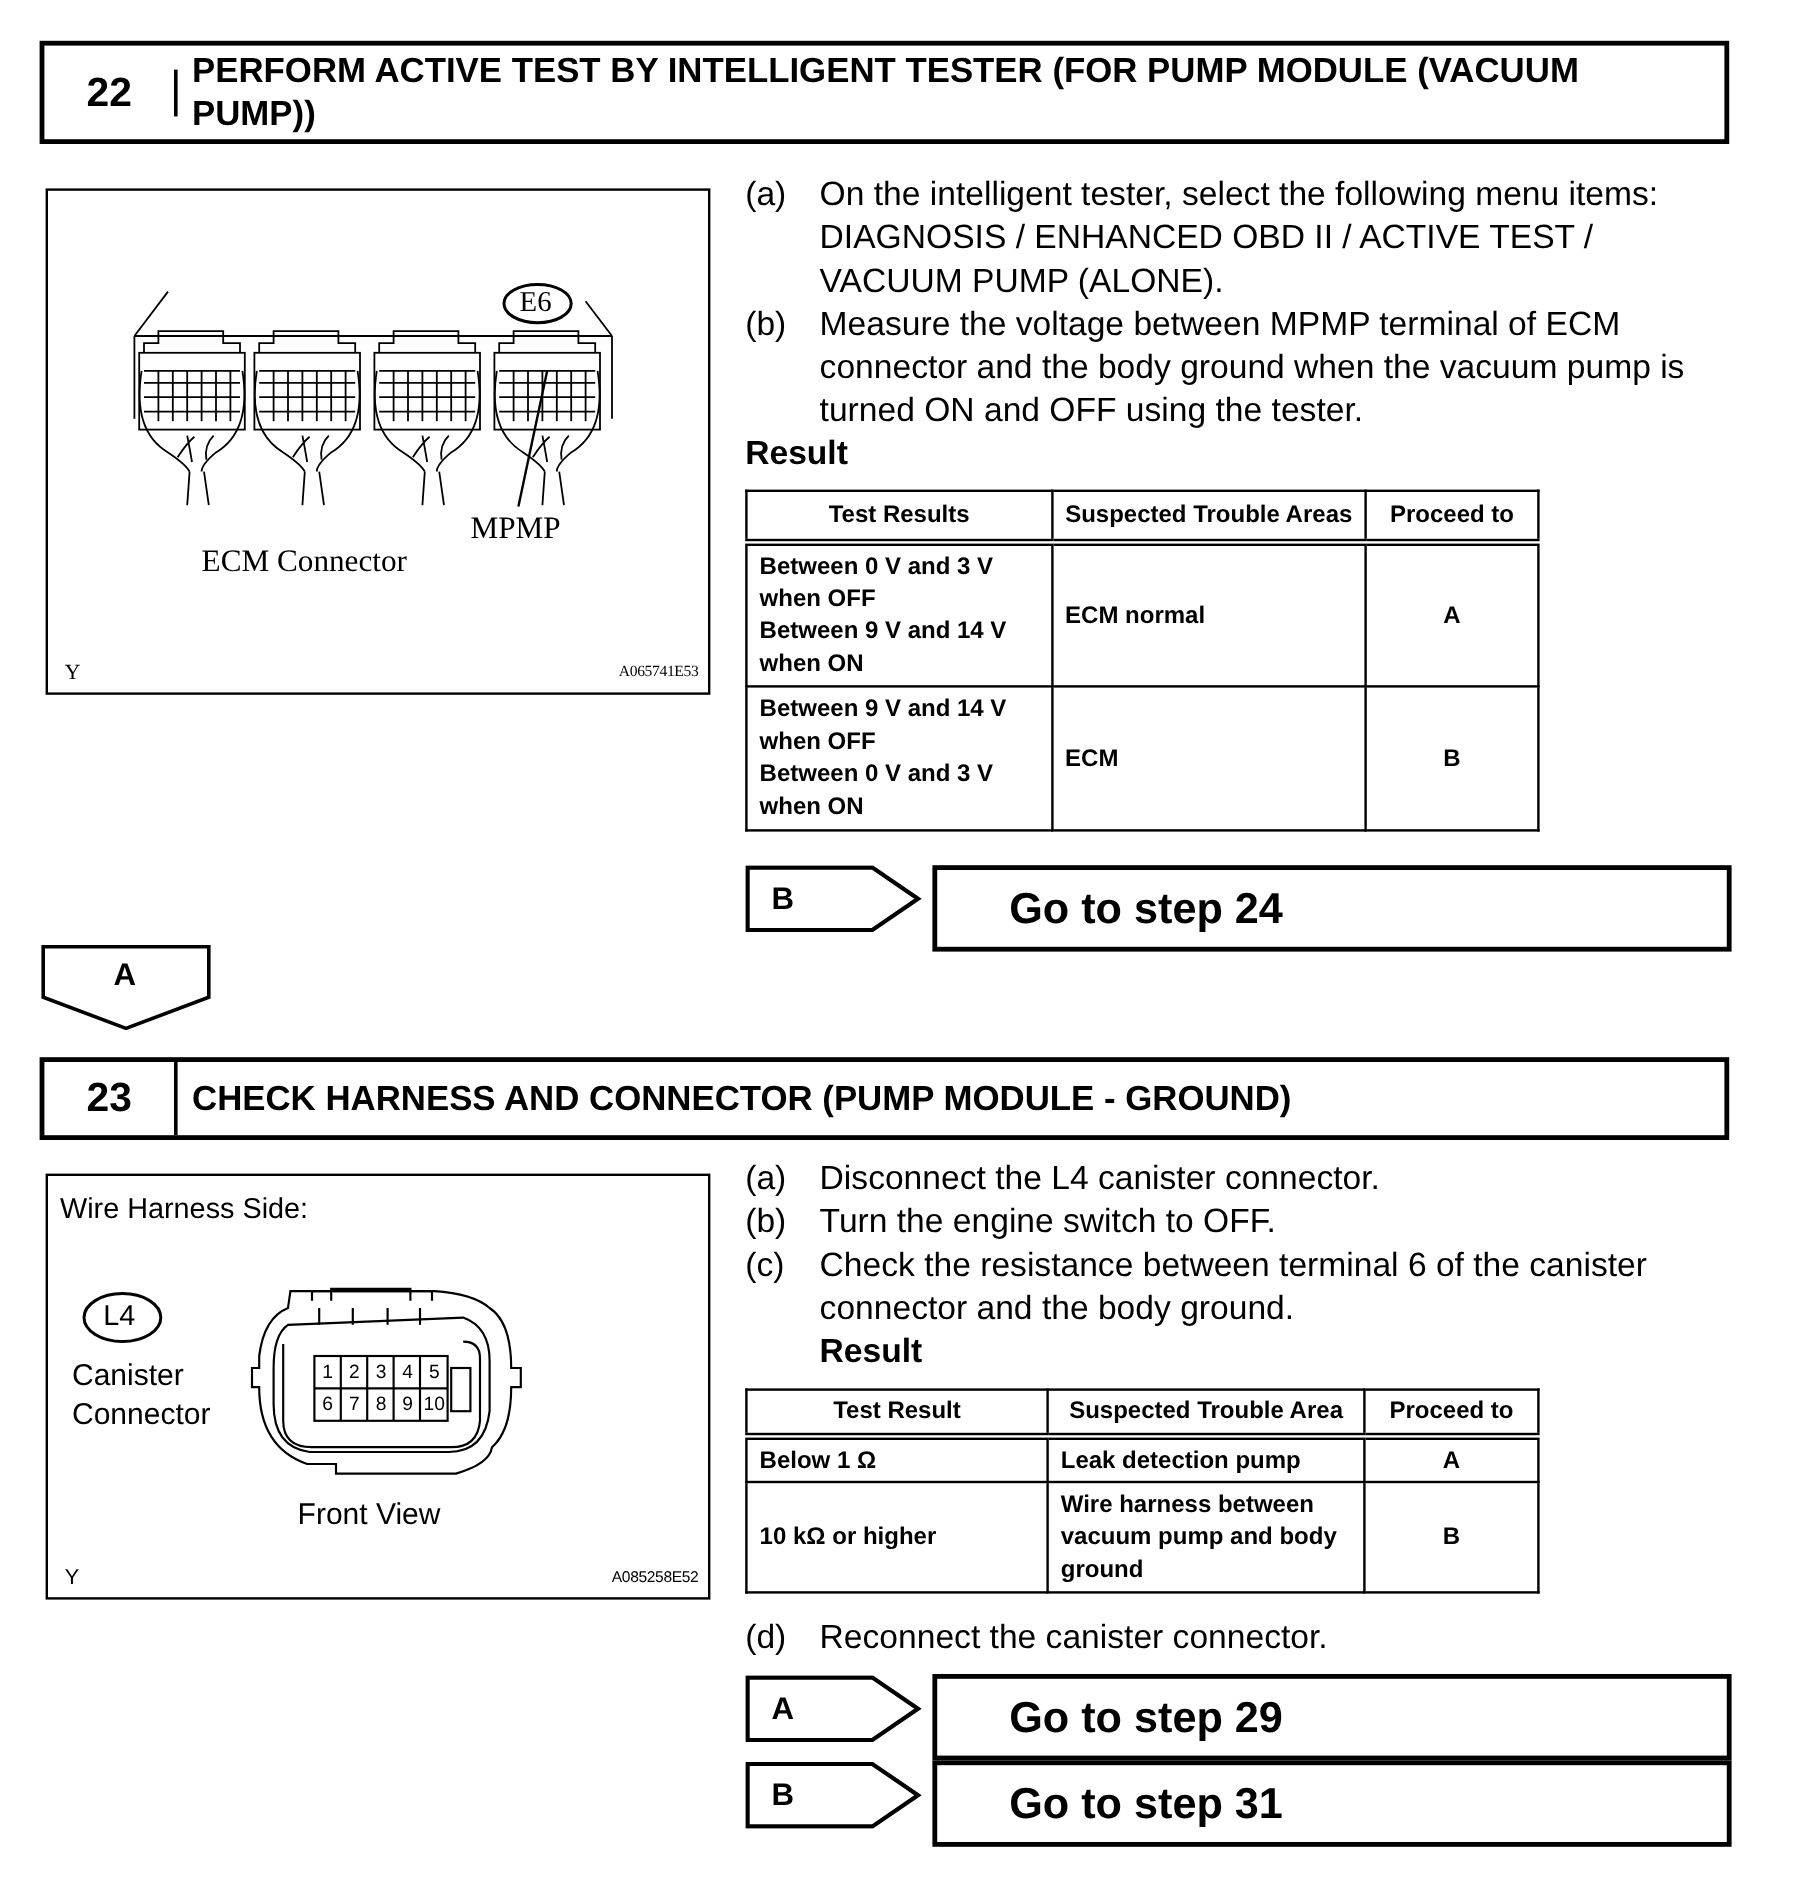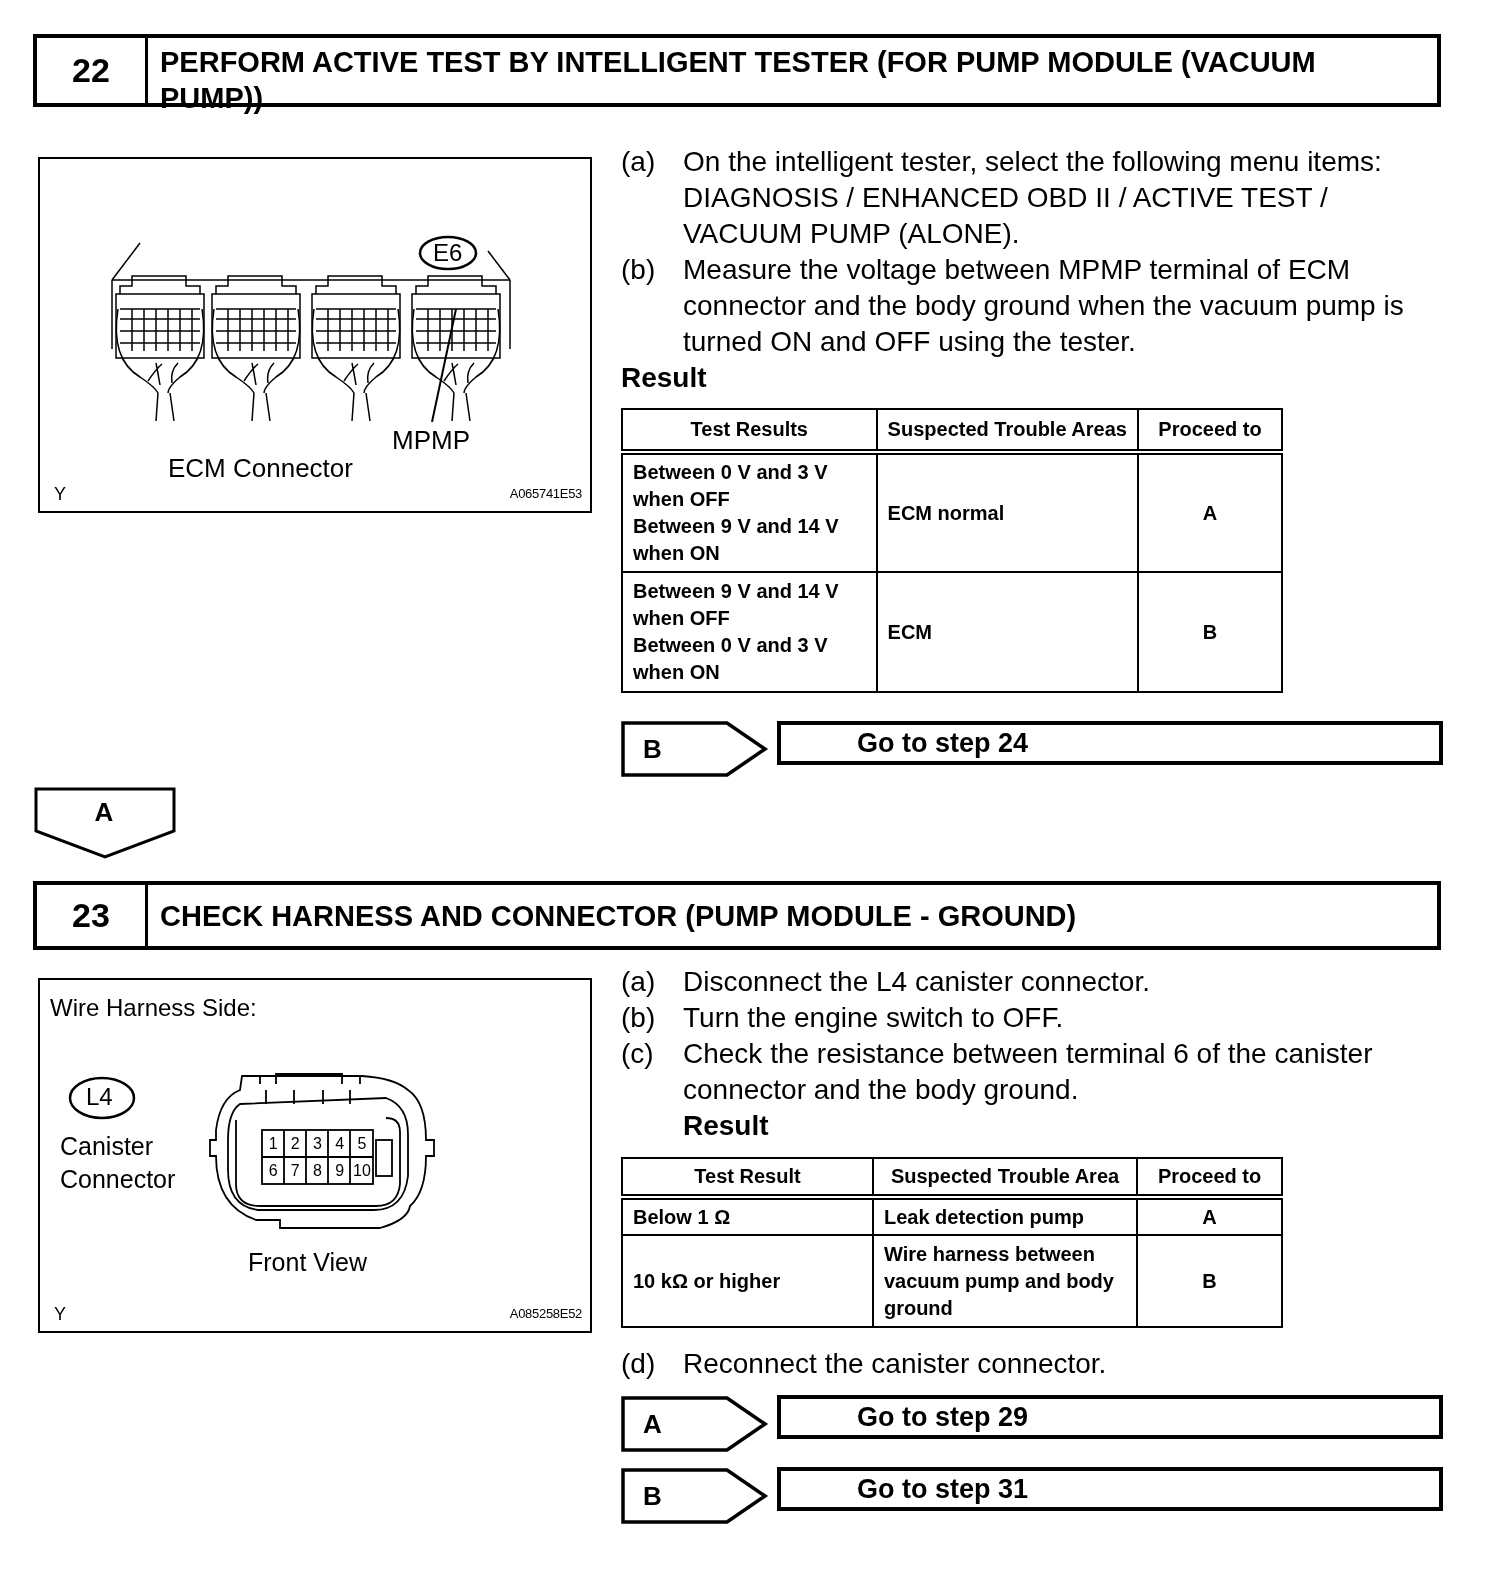--- a/index.html
+++ b/index.html
@@ -26,33 +26,33 @@
   
   table.res { position: absolute; left: 621px; width: 662px; border-collapse: collapse; font-size: 20px; font-weight: bold; }
   table.res th, table.res td { border: 2px solid #000; padding: 2px 10px; text-align: left; vertical-align: middle; line-height: 27px; }
   table.res th { text-align: center; font-size: 20px; padding: 6px 10px; border-bottom: 6px double #000; }
   table.res td.c { text-align: center; }
 
   
   .tag { position: absolute; }
   .tag svg { display: block; }
   .tag-label { position: absolute; left: 22px; top: 50%; transform: translateY(-50%); font-weight: bold; font-size: 26px; }
-  .goto { position: absolute; left: 777px; width: 666px; height: 44px; border: 4px solid #000; box-sizing: border-box; display: flex; align-items: center; font-weight: bold; font-size: 27px; padding-left: 76px; }
+  .goto { position: absolute; left: 777px; width: 666px; height: 72px; border: 4px solid #000; box-sizing: border-box; display: flex; align-items: center; font-weight: bold; font-size: 36px; padding-left: 60px; }
   .down-tag { position: absolute; left: 34px; top: 787px; width: 144px; height: 72px; }
   .down-tag-label { position: absolute; left: 0; width: 140px; top: 10px; text-align: center; font-weight: bold; font-size: 26px; }
 </style>
 </head>
 <body>
 
-<div class="step-head" style="top:34px;height:73px;">
+<div class="step-head" style="top:34px;height:86px;align-items:center;">
   <div class="step-num">22</div>
   <div class="step-title">PERFORM ACTIVE TEST BY INTELLIGENT TESTER (FOR PUMP MODULE (VACUUM PUMP))</div>
 </div>
 
-<div class="figure" style="top:157px;height:356px;">
+<div class="figure" style="top:157px;height:422px;font-family:Liberation Serif, serif;">
   <svg width="550" height="352" viewBox="0 0 550 352" style="position:absolute;left:0;top:0;">
     <g fill="none" stroke="#000" stroke-width="1.5">
 
       <line x1="72" y1="121" x2="100" y2="84"></line>
       <line x1="72" y1="121" x2="470" y2="121"></line>
       <line x1="470" y1="121" x2="448" y2="92"></line>
       <line x1="72" y1="121" x2="72" y2="190"></line>
       <line x1="470" y1="121" x2="470" y2="190"></line>
 
       <g id="mod">

